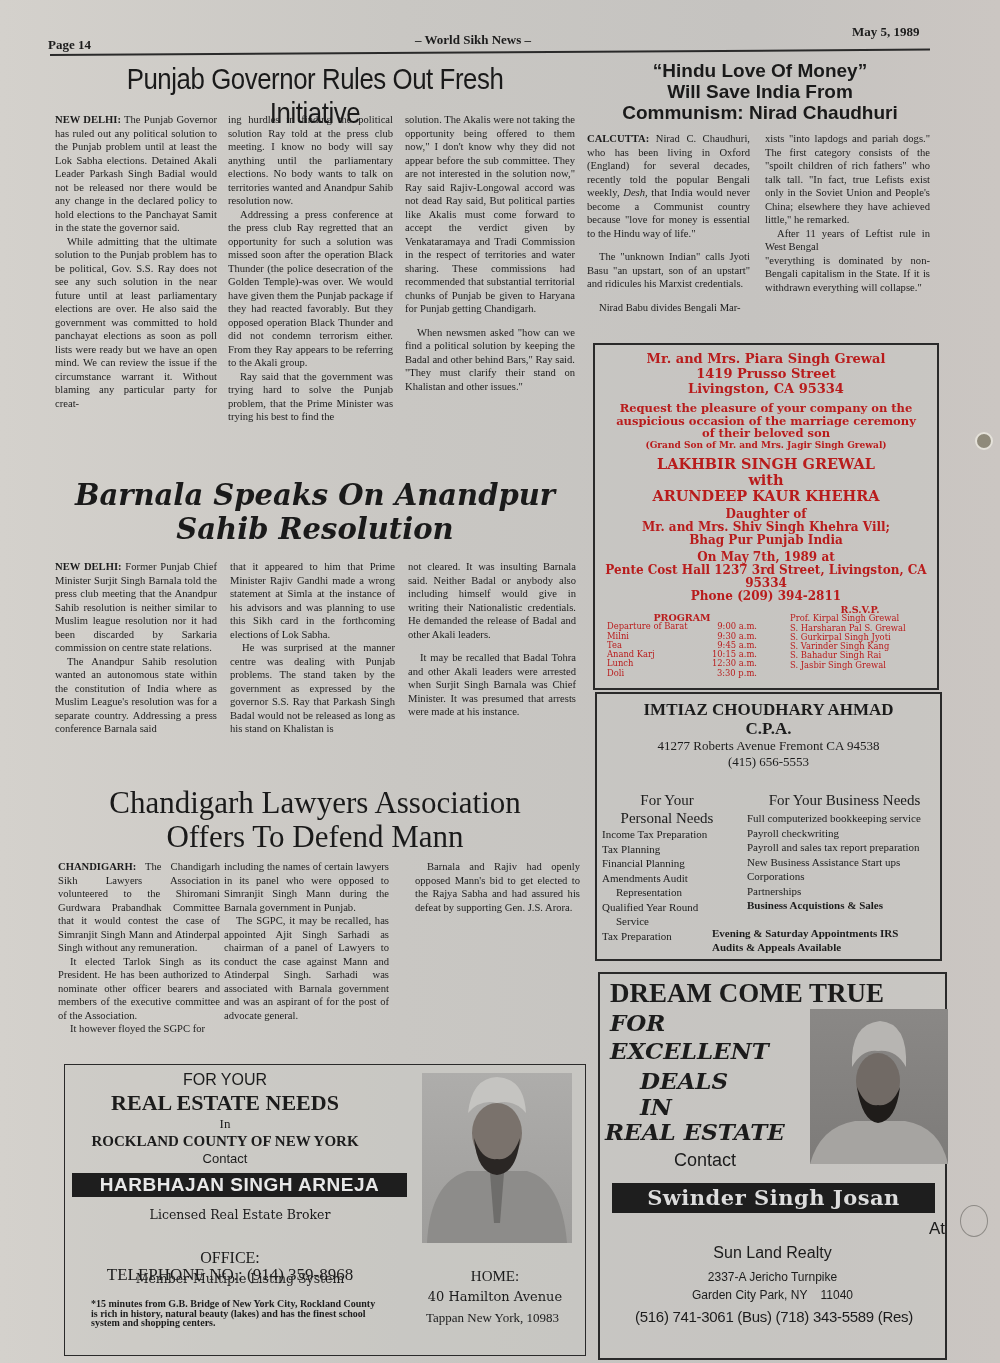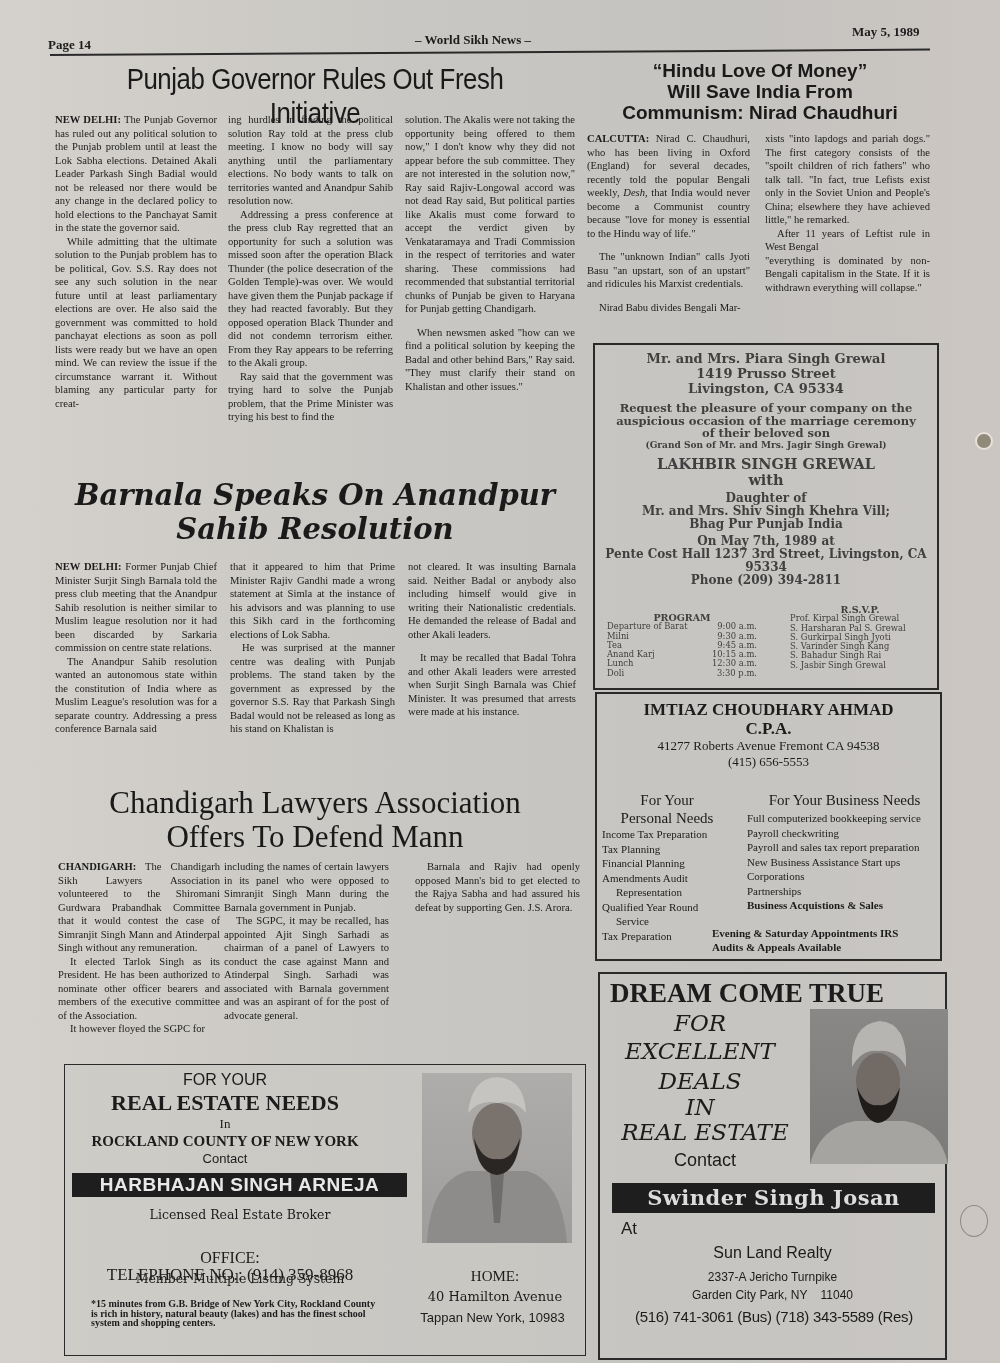--- a/index.html
+++ b/index.html
@@ -20,41 +20,41 @@
   .h-barnala { left:50px; top:478px; width:530px; font-family:"DejaVu Serif",serif; font-weight:bold; font-style:italic; font-size:29px; line-height:34px; }
   .h-chandi { left:50px; top:786px; width:530px; font-size:31px; line-height:34px; }
 
   .col { position:absolute; font-size:10.6px; line-height:13.5px; text-align:justify; }
   .col p { margin:0; text-indent:12px; }
   .col p.first { text-indent:0; }
   .col p.gap { margin-top:10px; }
   .dateline { font-weight:bold;margin-top:44px; }
 
   .box { position:absolute; border:2px solid #2a2a2a; background:rgba(200,199,196,0.4); }
-  .wed { left:593px; top:343px; width:342px; height:343px; font-family:"DejaVu Serif",serif; text-align:center; font-weight:bold; color:#404040; }
+  .wed { left:593px; top:343px; width:342px; height:343px; font-family:"DejaVu Serif",serif; text-align:center; font-weight:bold; color:#b91c1c; }
   .wed .l { font-size:13px; line-height:15px; }
   .wed .s { font-size:9px; line-height:10px; }
   .wed .big { font-size:14.5px; line-height:16px; }
   .prog { position:absolute; font-family:"DejaVu Serif",serif; font-weight:normal; font-size:8.4px; line-height:9.3px; text-align:left; }
   .prog .hd { font-weight:bold; text-align:center; font-size:9.5px; }
   .prog-row { display:flex; justify-content:space-between; }
 
   .cpa { left:595px; top:692px; width:343px; height:265px; text-align:center; }
   .cpa .t { font-weight:bold; font-size:17px; line-height:19px; }
   .cpa .a { font-size:13px; line-height:16px; }
   .cpa .col2 { position:absolute; text-align:left; font-size:11px; line-height:14.5px; }
   .cpa .ch { font-size:15px; line-height:18px; text-align:center; }
 
   .re1 { left:64px; top:1064px; width:520px; height:290px; border-width:1.5px; }
   .re1 .c { position:absolute; text-align:center; }
   .namebar { background:#1e1e1e; color:#e8e8e8; font-family:"Liberation Sans",sans-serif; font-weight:bold; letter-spacing:0.5px; }
   .photo { position:absolute; background:linear-gradient(180deg,#aeadab 0%,#9e9d9b 100%); overflow:hidden; }
 
   .re2 { left:598px; top:972px; width:345px; height:384px; }
-  .re2 .it { font-family:"DejaVu Serif",serif; font-weight:normal; font-style:italic; font-size:23px; line-height:26px; text-align:center; position:absolute; }
+  .re2 .it { font-family:"DejaVu Serif",serif; font-weight:bold; font-style:italic; font-size:23px; line-height:26px; text-align:left; position:absolute; }
 </style>
 </head>
 <body>
 
 <div class="abs masthead-page">Page 14</div>
 <div class="abs masthead-title">– World Sikh News –</div>
 <div class="abs masthead-date">May 5, 1989</div>
 <div class="abs masthead-rule"></div>
 
 <div class="abs hl h1">Punjab Governor Rules Out Fresh Initiative</div>
@@ -94,20 +94,21 @@
   <div class="l">1419 Prusso Street</div>
   <div class="l">Livingston, CA 95334</div>
   <div style="height:6px"></div>
   <div class="l" style="font-size:11.5px;line-height:12.5px">Request the pleasure of your company on the</div>
   <div class="l" style="font-size:11.5px;line-height:12.5px">auspicious occasion of the marriage ceremony</div>
   <div class="l" style="font-size:11.5px;line-height:12.5px">of their beloved son</div>
   <div class="s">(Grand Son of Mr. and Mrs. Jagir Singh Grewal)</div>
   <div style="height:6px"></div>
   <div class="big">LAKHBIR SINGH GREWAL</div>
   <div class="big">with</div>
+  <div class="big">ARUNDEEP KAUR KHEHRA</div>
   <div style="height:4px"></div>
   <div class="l" style="font-size:12px;line-height:13px">Daughter of</div>
   <div class="l" style="font-size:12px;line-height:13px">Mr. and Mrs. Shiv Singh Khehra Vill;</div>
   <div class="l" style="font-size:12px;line-height:13px">Bhag Pur Punjab India</div>
   <div style="height:4px"></div>
   <div class="l" style="font-size:12px;line-height:13px">On May 7th, 1989 at</div>
   <div class="l" style="font-size:12px;line-height:13px">Pente Cost Hall 1237 3rd Street, Livingston, CA</div>
   <div class="l" style="font-size:12px;line-height:13px">95334</div>
   <div class="l" style="font-size:12px;line-height:13px">Phone (209) 394-2811</div>
 
@@ -245,41 +246,41 @@
     <svg width="150" height="170" viewBox="0 0 150 170">
       <path d="M5 170 Q8 110 45 98 L105 98 Q140 108 145 170 Z" fill="#8d8c8a"></path>
       <path d="M68 100 L82 100 L78 150 L72 150 Z" fill="#6e6d6b"></path>
       <ellipse cx="75" cy="60" rx="25" ry="30" fill="#7a726c"></ellipse>
       <path d="M52 65 Q55 100 75 102 Q95 100 98 65 Q90 88 75 86 Q60 88 52 65Z" fill="#2a2624"></path>
       <path d="M46 40 Q50 5 75 4 Q102 5 104 40 Q92 26 75 30 Q58 26 46 40Z" fill="#c5c4c1"></path>
     </svg>
   </div>
   <div class="c" style="left:340px;top:202px;width:180px;font-size:15px;line-height:19px;">HOME:</div>
   <div class="c" style="left:340px;top:222px;width:180px;font-family:'DejaVu Serif',serif;font-size:13px;line-height:20px;">40 Hamilton Avenue</div>
-  <div class="c" style="left:330px;top:243px;width:195px;font-family:Liberation Sans, sans-serif;font-size:13px;line-height:20px;">Tappan New York, 10983</div>
+  <div class="c" style="left:330px;top:243px;width:195px;font-family:Liberation Serif, serif;font-size:13px;line-height:20px;">Tappan New York, 10983</div>
 </div>
 
 <div class="box re2">
   <div class="abs" style="left:10px;top:4px;width:320px;font-weight:bold;font-size:27px;line-height:30px;">DREAM COME TRUE</div>
   <div class="it" style="left:10px;top:36px;width:180px;">FOR</div>
   <div class="it" style="left:10px;top:64px;width:180px;">EXCELLENT</div>
   <div class="it" style="left:40px;top:94px;width:120px;">DEALS</div>
   <div class="it" style="left:40px;top:120px;width:120px;">IN</div>
   <div class="it" style="left:5px;top:145px;width:200px;">REAL ESTATE</div>
   <div class="abs" style="left:30px;top:176px;width:150px;text-align:center;font-family:'Liberation Sans',sans-serif;font-size:18px;">Contact</div>
   <div class="photo" style="left:210px;top:35px;width:138px;height:155px;background:linear-gradient(180deg,#8a8886,#7d7b79);">
     <svg width="138" height="155" viewBox="0 0 138 155">
       <path d="M0 155 Q10 118 45 112 L95 112 Q130 118 138 155 Z" fill="#a6a4a1"></path>
       <ellipse cx="68" cy="72" rx="22" ry="28" fill="#716a65"></ellipse>
       <path d="M47 78 Q52 112 68 114 Q86 112 90 78 Q82 98 68 96 Q55 98 47 78Z" fill="#1f1c1a"></path>
       <path d="M42 58 Q40 15 70 12 Q98 14 96 58 Q86 40 68 42 Q52 40 42 58Z" fill="#b7b5b2"></path>
     </svg>
   </div>
   <div class="abs namebar" style="left:12px;top:209px;width:323px;text-align:center;font-family:'DejaVu Serif',serif;font-size:21px;line-height:30px;color:#dcdcdc;">Swinder Singh Josan</div>
-  <div class="abs" style="left:0;top:245px;width:345px;text-align:left;font-family:'Liberation Sans',sans-serif;font-size:17px;margin-left:21px;">At</div>
+  <div class="abs" style="left:0;top:245px;width:345px;text-align:right;font-family:'Liberation Sans',sans-serif;font-size:17px;">At</div>
   <div class="abs" style="left:0;top:270px;width:345px;text-align:center;font-family:'Liberation Sans',sans-serif;font-size:16px;">Sun Land Realty</div>
   <div class="abs" style="left:0;top:296px;width:345px;text-align:center;font-family:'Liberation Sans',sans-serif;font-size:12px;">2337-A Jericho Turnpike</div>
   <div class="abs" style="left:0;top:314px;width:345px;text-align:center;font-family:'Liberation Sans',sans-serif;font-size:12px;white-space:pre;">Garden City Park, NY    11040</div>
   <div class="abs" style="left:4px;top:334px;width:340px;text-align:center;font-family:'Liberation Sans',sans-serif;font-size:15px;letter-spacing:-0.3px;">(516) 741-3061 (Bus) (718) 343-5589 (Res)</div>
 </div>
 
 <div class="abs" style="left:975px;top:432px;width:14px;height:14px;border-radius:50%;background:#8f8a7a;border:2px solid #e5e2da;"></div>
 <div class="abs" style="left:960px;top:1205px;width:26px;height:30px;border-radius:50%;border:1.5px solid #8d8a86;"></div>
 
 </body></html>

